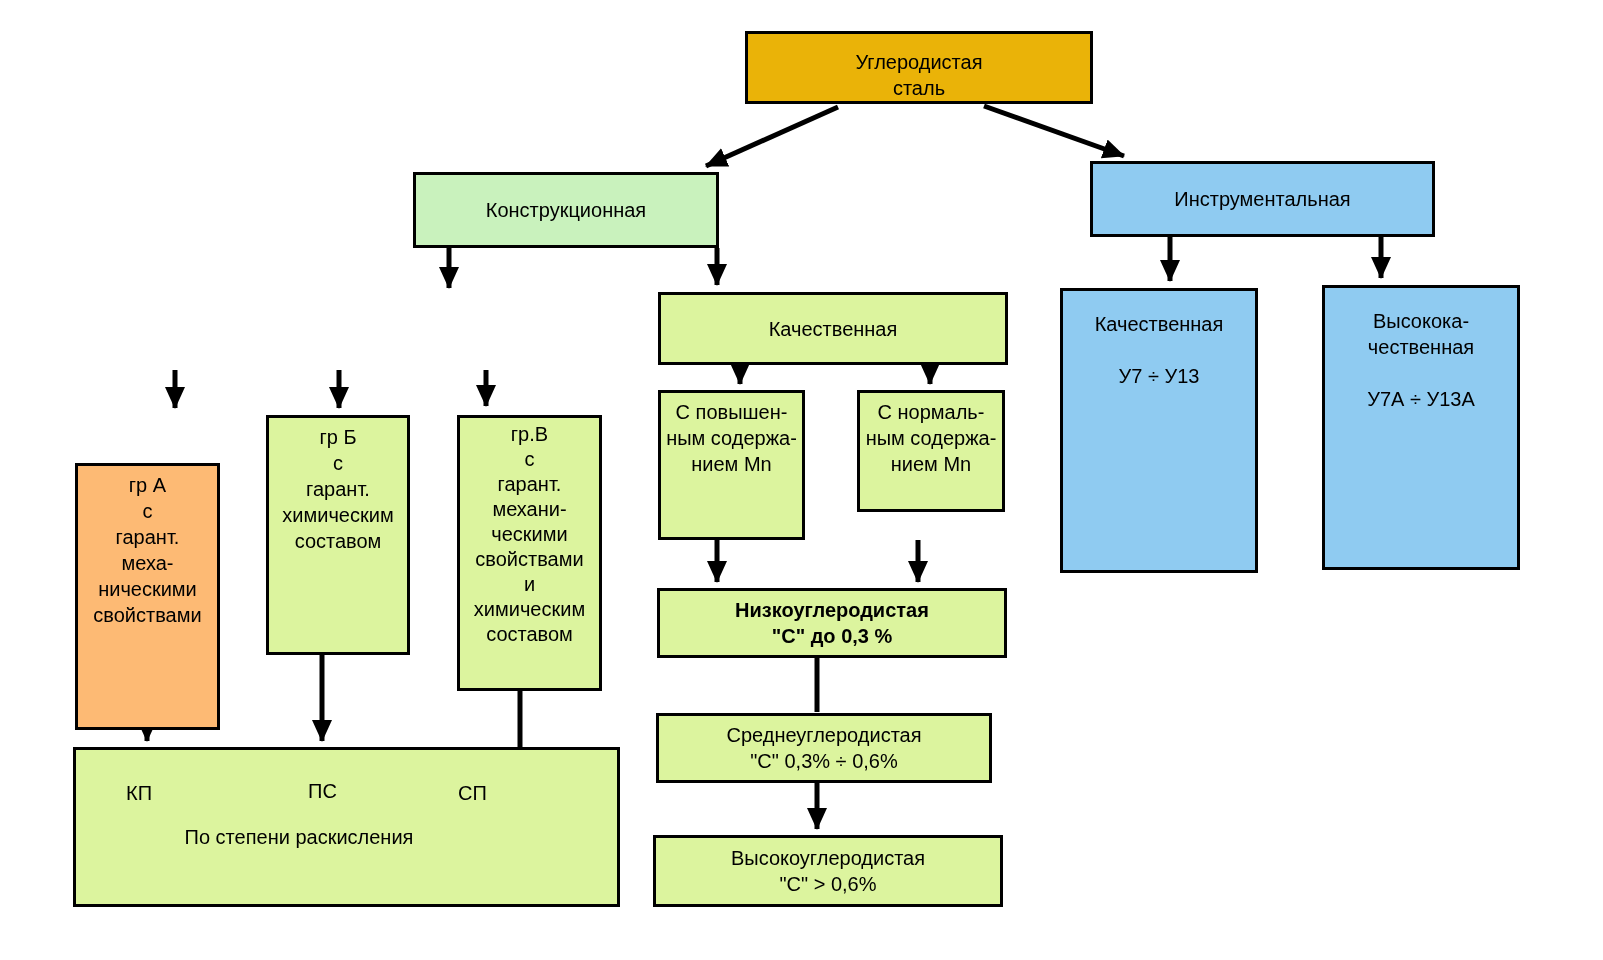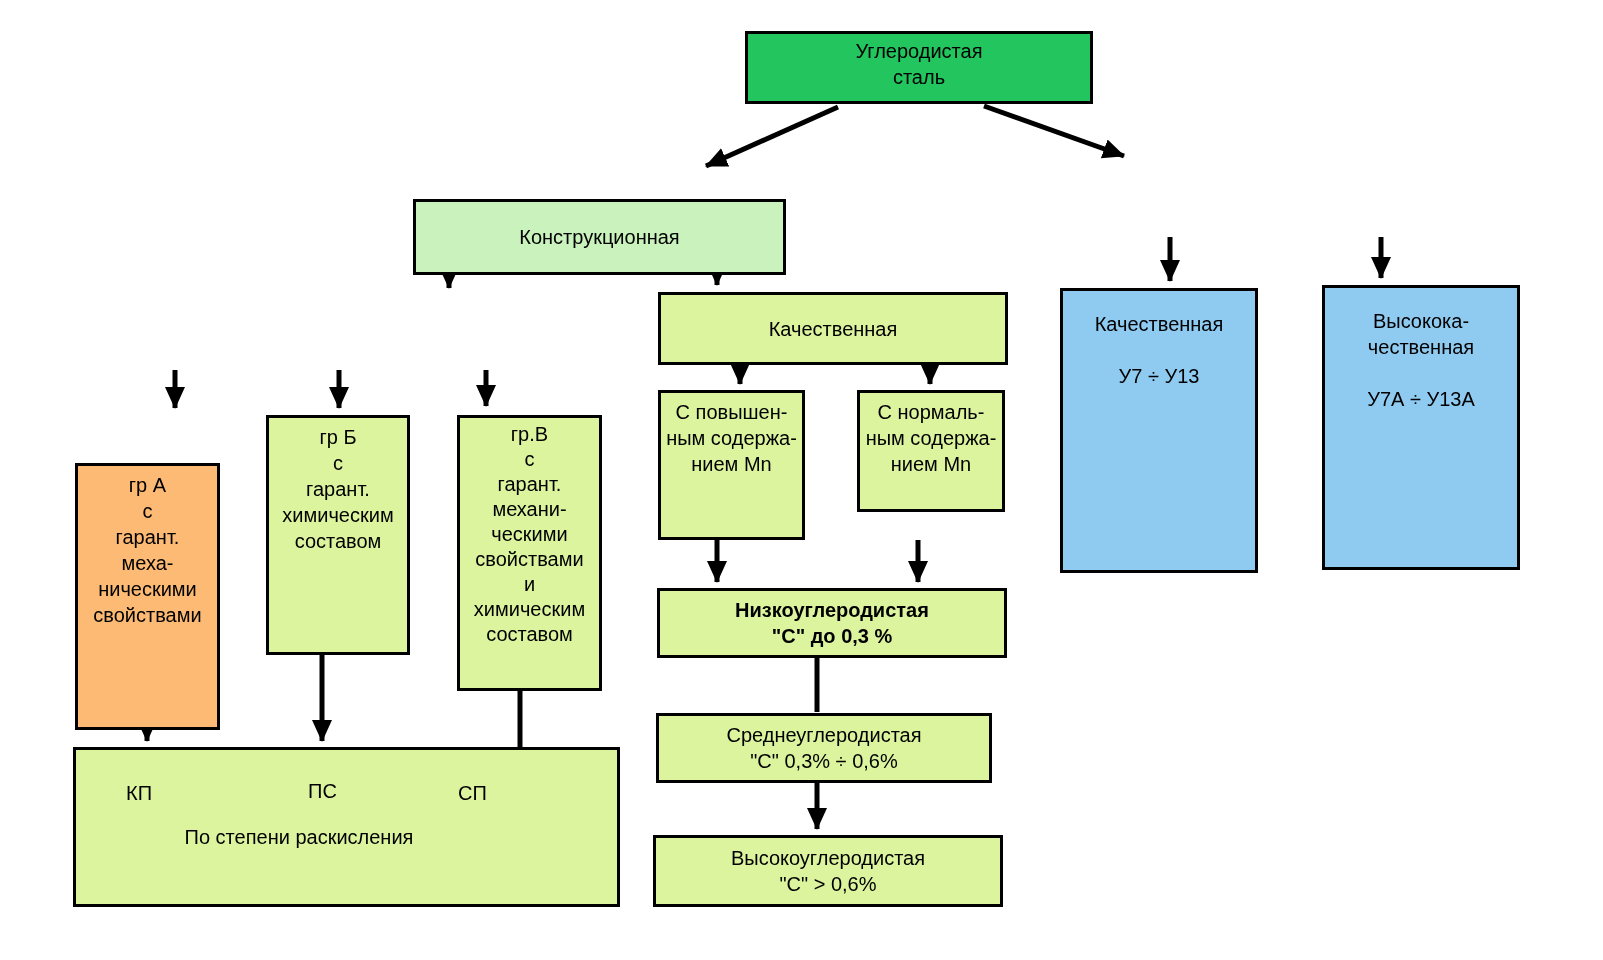--- a/index.html
+++ b/index.html
@@ -61,29 +61,32 @@
     <line x1="930" y1="365" x2="930" y2="384" marker-end="url(#ah)"></line>
     <line x1="717" y1="540" x2="717" y2="582" marker-end="url(#ah)"></line>
     <line x1="918" y1="540" x2="918" y2="582" marker-end="url(#ah)"></line>
     <line x1="817" y1="658" x2="817" y2="712"></line>
     <line x1="817" y1="783" x2="817" y2="829" marker-end="url(#ah)"></line>
     <line x1="147" y1="655" x2="147" y2="741" marker-end="url(#ah)"></line>
     <line x1="322" y1="655" x2="322" y2="741" marker-end="url(#ah)"></line>
     <line x1="520" y1="655" x2="520" y2="756"></line>
   </svg>
 
-  <div class="node pt4" style="left: 745px; top: 31px; width: 348px; height: 73px; align-items: flex-start; background-color: #22c55e;">
+  <div class="node pt4" style="left: 745px; top: 31px; width: 348px; height: 73px; align-items: flex-end; background-color: #eab308;">
     <span class="lbl">Углеродистая
 сталь</span>
   </div>
 
-  <div class="node" style="left: 413px; top: 172px; width: 373px; height: 76px; background-color: rgb(201, 242, 189); margin-top: 27px;">
+  <div class="node" style="left: 413px; top: 172px; width: 306px; height: 76px; background-color: rgb(201, 242, 189);">
     <span class="lbl">Конструкционная</span>
   </div>
 
+  <div class="node" style="left: 1090px; top: 161px; width: 345px; height: 76px; background-color: rgb(143, 203, 241);">
+    <span class="lbl">Инструментальная</span>
+  </div>
 
 
   <div class="node" style="left: 658px; top: 292px; width: 350px; height: 73px; background-color: rgb(220, 244, 158);">
     <span class="lbl">Качественная</span>
   </div>
 
   <div class="node vtop pt6" style="left: 75px; top: 415px; width: 145px; height: 267px; background-color: #fdba74; margin-top: 48px;">
     <span class="lbl">гр А
 с
 гарант.

